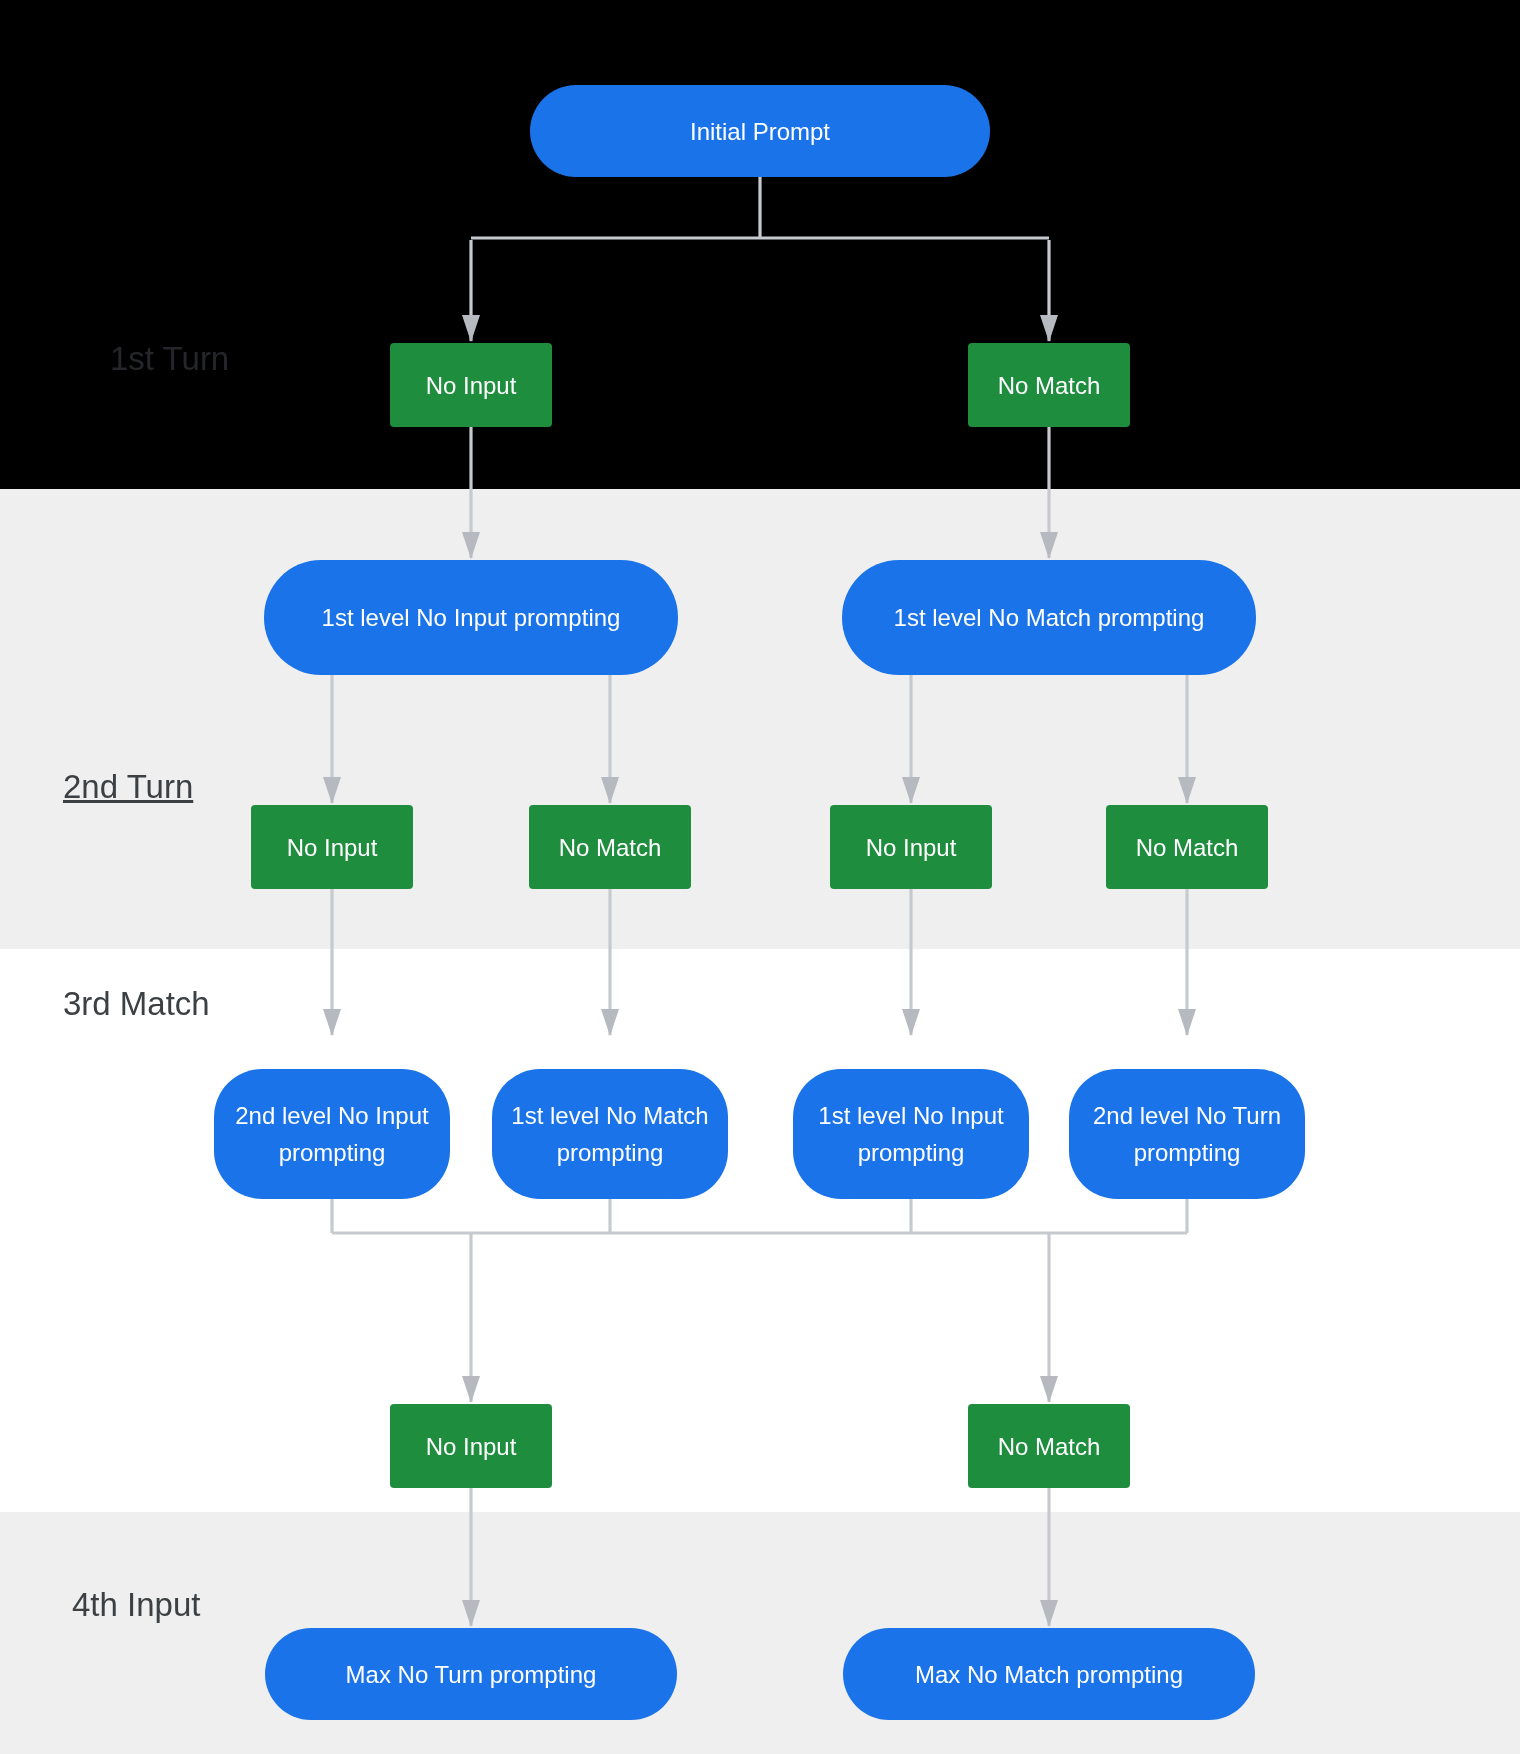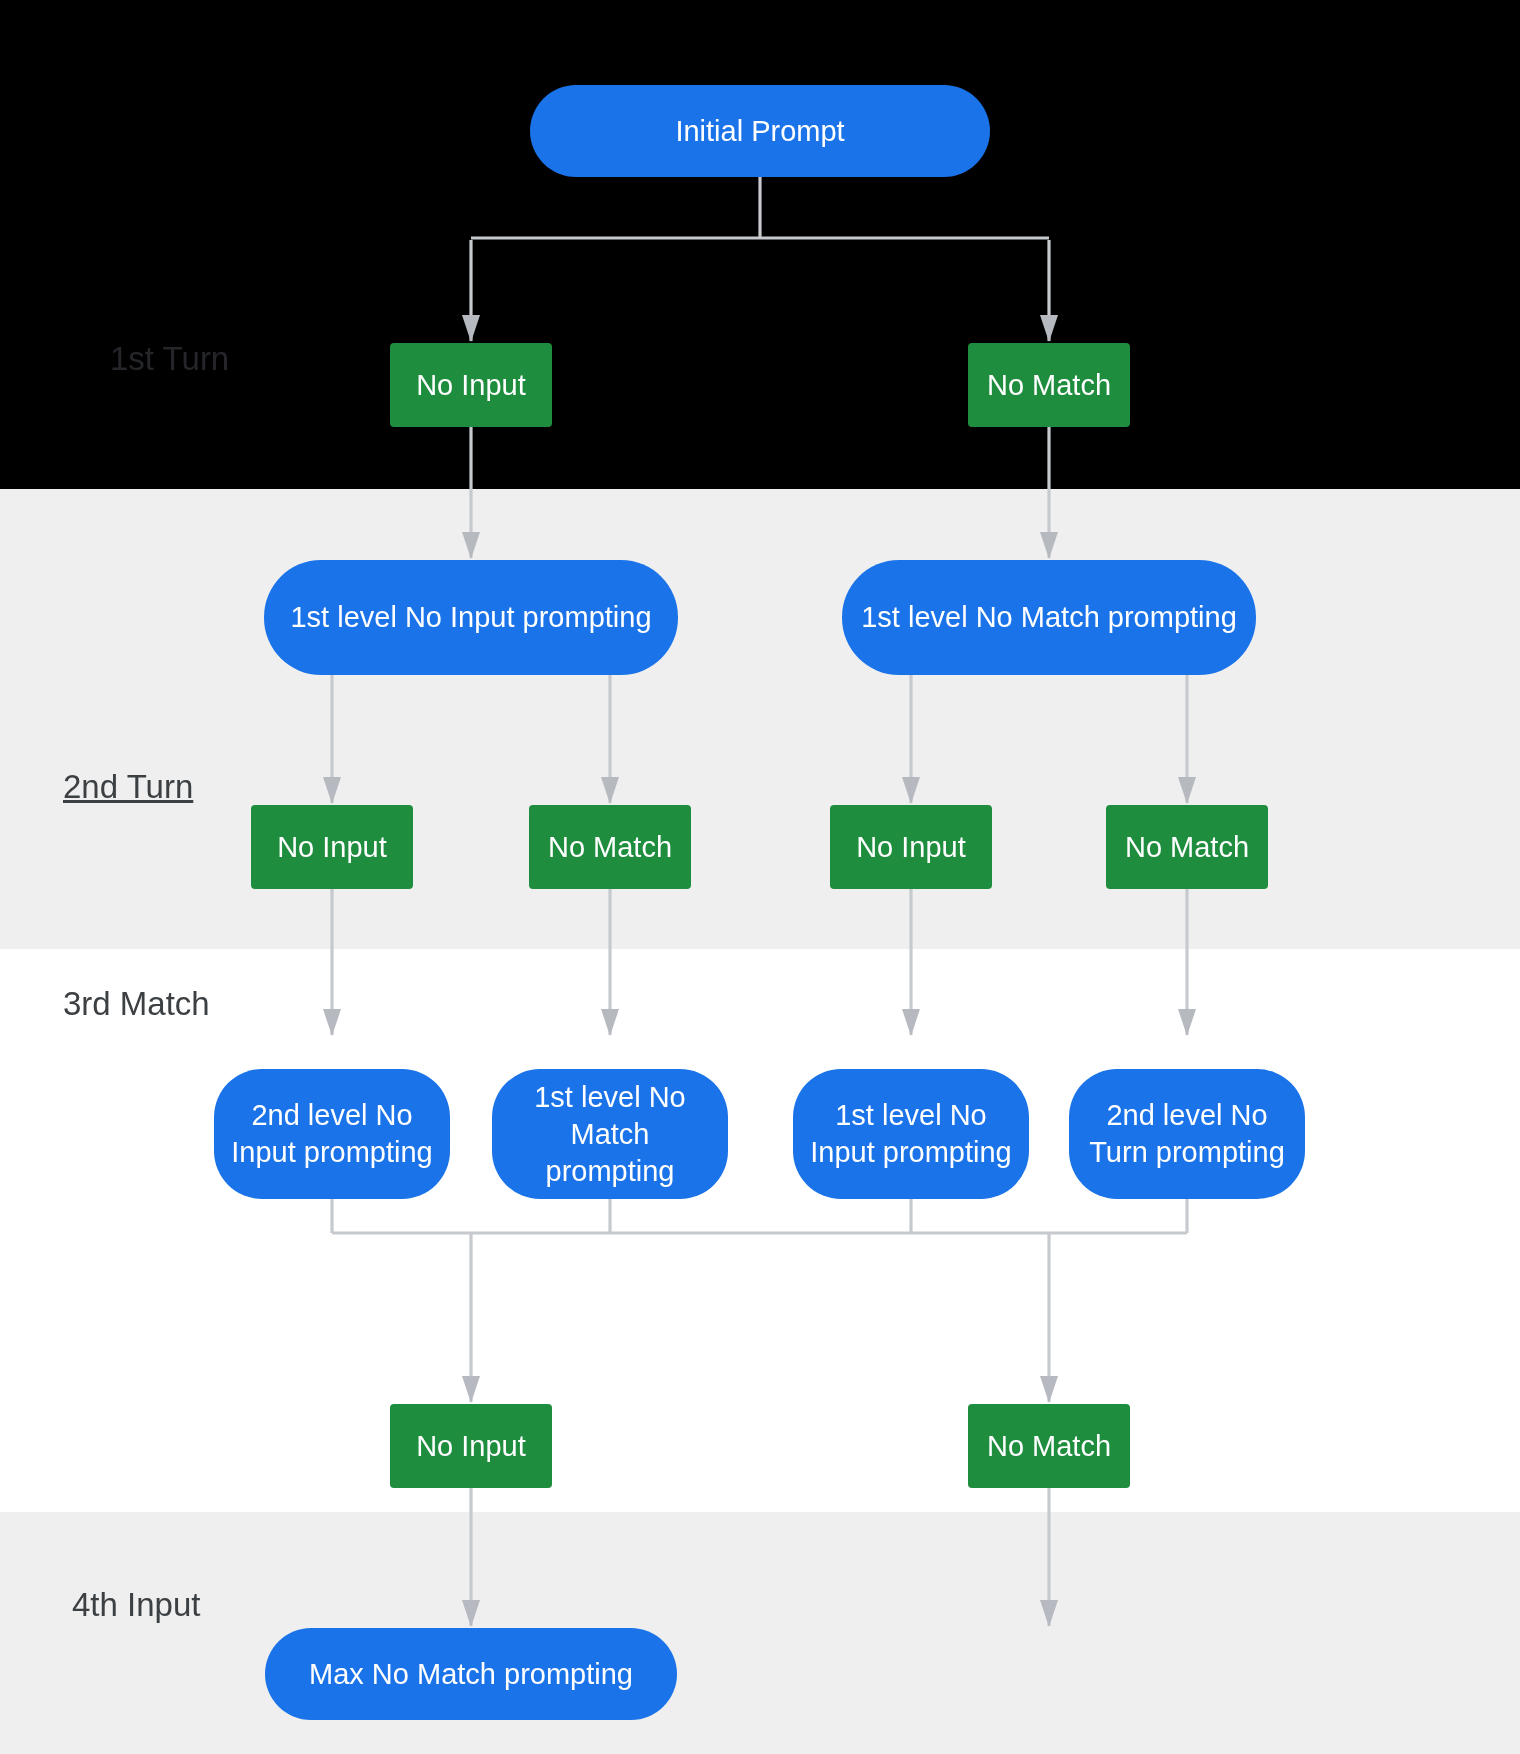--- a/index.html
+++ b/index.html
@@ -10,21 +10,21 @@
   .section { position:absolute; left:0; width:100%; }
   .sec-black { top:0;    height:489px;  background:var(--section_black,#000); }
   .sec-gray1 { top:489px; height:460px; background:var(--section_gray,#efefef); }
   .sec-white { top:949px; height:563px; background:#ffffff; }
   .sec-gray2 { top:1512px; height:242px; background:var(--section_gray,#efefef); }
 
   svg.connectors { position:absolute; top:0; left:0; }
 
   .node {
     position:absolute; display:flex; align-items:center; justify-content:center;
-    text-align:center; color:#ffffff; font-weight:500; font-size:29px;
+    text-align:center; color:#ffffff; font-weight:500; font-size:24px;
     line-height:37px; box-sizing:border-box; padding:0 14px;
   }
   .blue  { background:var(--blue,#1a73e8); }
   .green { background:var(--green,#1e8e3e); border-radius:4px; }
   .pill  { border-radius:46px; }
   .round57 { border-radius:57px; }
   .round48 { border-radius:48px;margin-top:32px; }
 
   .turn-label {
     position:absolute; font-size:33px; line-height:38px;
@@ -124,15 +124,16 @@
   <div class="node green n-t2-out4">No Match</div>
 
   <div class="node blue round48 n-t3-p1">2nd level No Input prompting</div>
   <div class="node blue round48 n-t3-p2">1st level No Match prompting</div>
   <div class="node blue round48 n-t3-p3">1st level No Input prompting</div>
   <div class="node blue round48 n-t3-p4">2nd level No Turn prompting</div>
 
   <div class="node green n-t3-noinput">No Input</div>
   <div class="node green n-t3-nomatch">No Match</div>
 
-  <div class="node blue pill n-t4-maxinput">Max No Match prompting</div>
+  <div class="node blue pill n-t4-maxinput">Max No Turn prompting</div>
+  <div class="node blue pill n-t4-maxmatch">Max No Match prompting</div>
 
 </div>
 
 </body></html>

